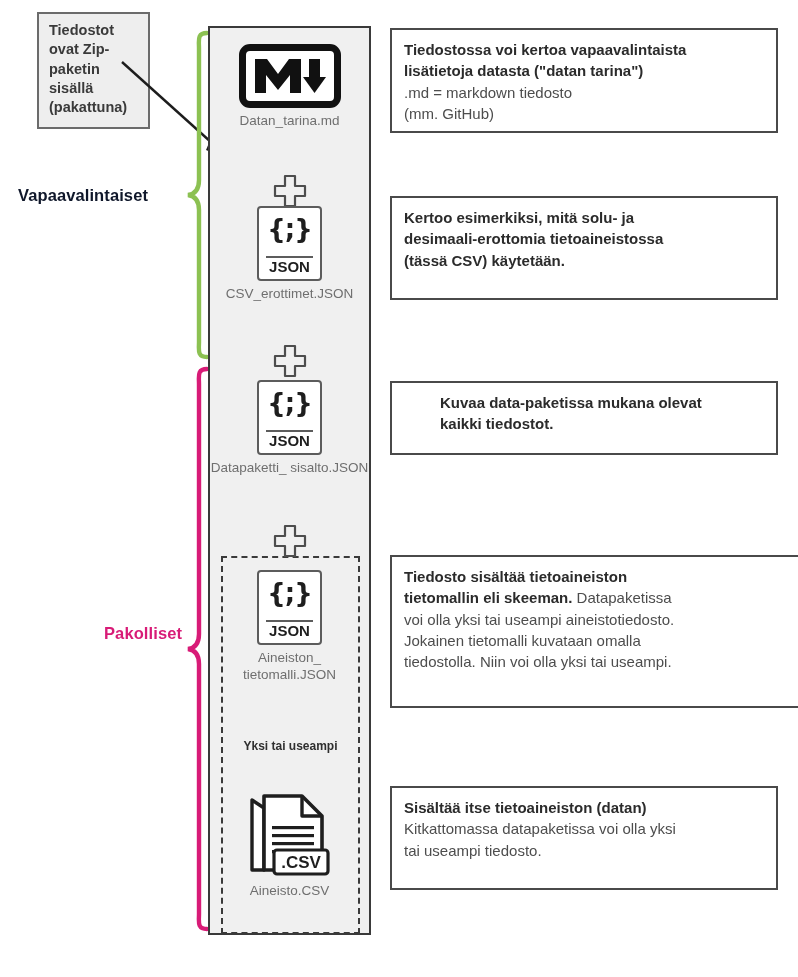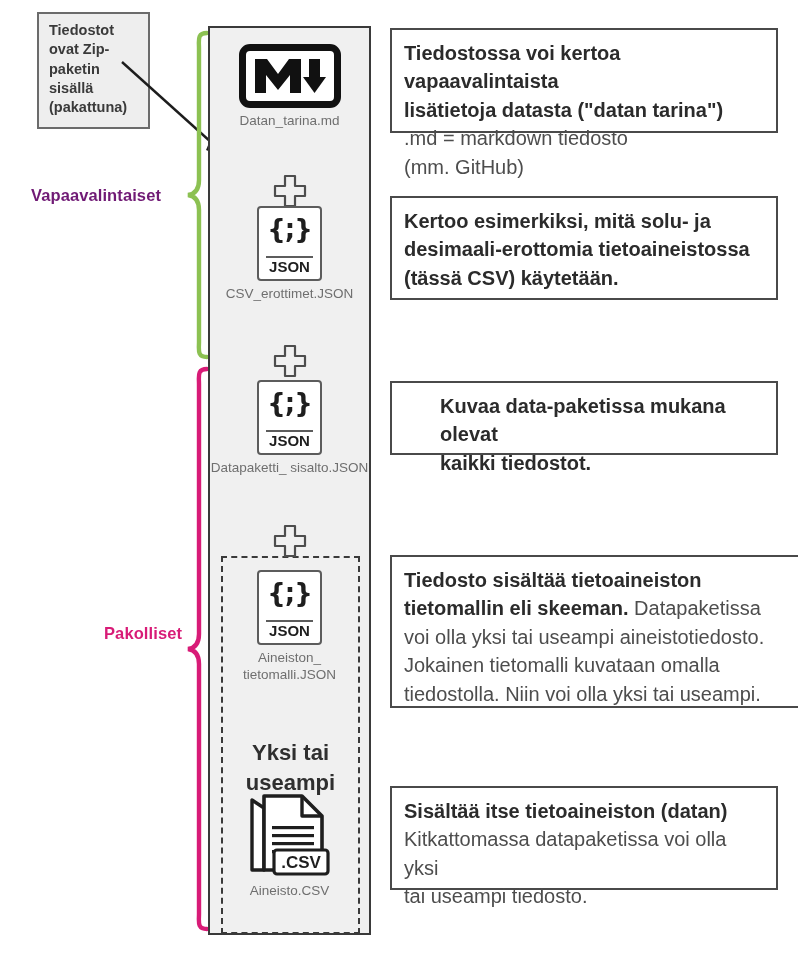--- a/index.html
+++ b/index.html
@@ -22,21 +22,21 @@
   }
 
   
   .arrow-svg{position:absolute;left:120px;top:60px;}
 
   
   .brace{position:absolute;}
   .brace-label{
     position:absolute;font-weight:bold;font-size:16.5px;letter-spacing:.1px;
   }
-  .lbl-optional{left:18px;top:186px;color:#701a75;margin-left:13px;}
+  .lbl-optional{left:18px;top:186px;color:#0f172a;}
   .lbl-required{left:104px;top:624px;color:#d81b77;}
 
   
   .package{
     position:absolute;left:208px;top:26px;width:163px;height:909px;
     border:2.5px solid #3a3a3a;background:#f0f0f0;box-sizing:border-box;
   }
 
   
   .item{position:absolute;width:100%;text-align:center;}
@@ -76,28 +76,28 @@
   
   .plus{position:absolute;width:100%;text-align:center;}
 
   
   .dashed-group{
     position:absolute;left:11px;top:528px;width:139px;height:378px;
     border:2px dashed #3a3a3a;box-sizing:border-box;
   }
   .yksi-tai{
     position:absolute;left:0;right:0;top:180px;text-align:center;
-    font-weight:bold;font-size:22px;color:#2f2f2f;line-height:1.35;
+    font-weight:bold;font-size:12px;color:#2f2f2f;line-height:1.35;
   }
 
   
   .tbox{
     position:absolute;border:2px solid #4a4a4a;background:#ffffff;
     box-sizing:border-box;padding:9px 11px 8px 12px;
-    font-size:20px;line-height:1.42;color:#4d4d4d;
+    font-size:15px;line-height:1.42;color:#4d4d4d;
   }
   .tbox b{color:#2b2b2b;font-weight:bold;}
   .tbox .ln{display:block;}
   .tbox .mix{display:block;}
 </style>
 </head>
 <body>
 
 <div class="canvas">
 

